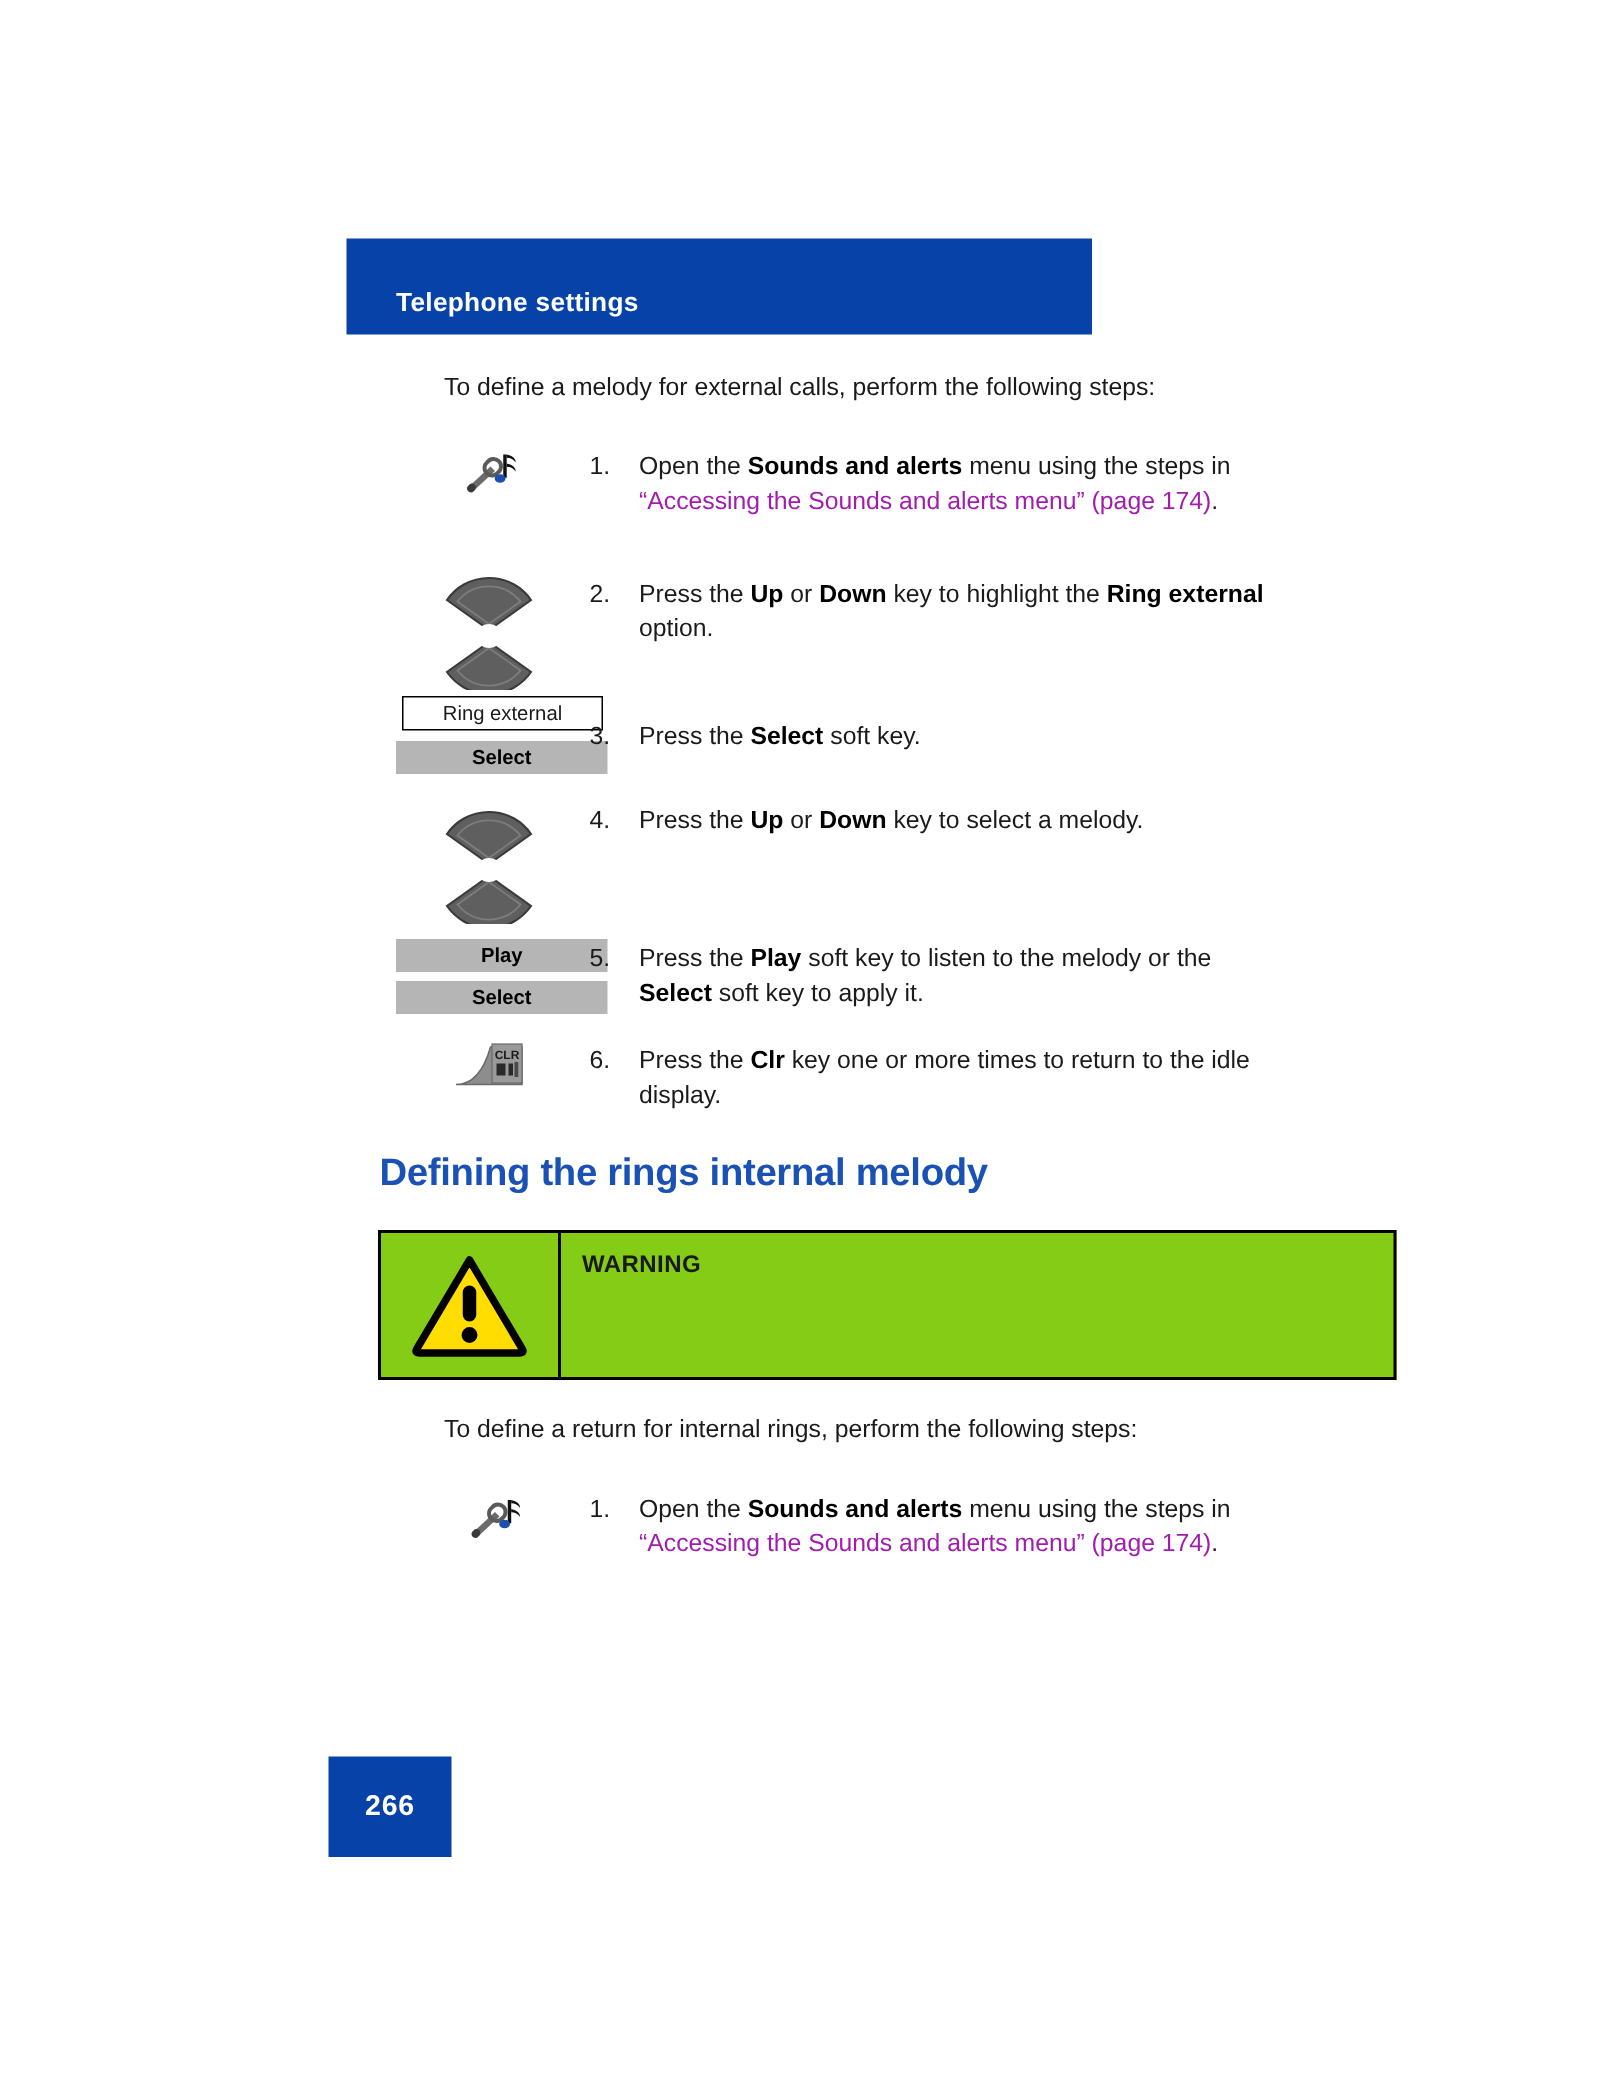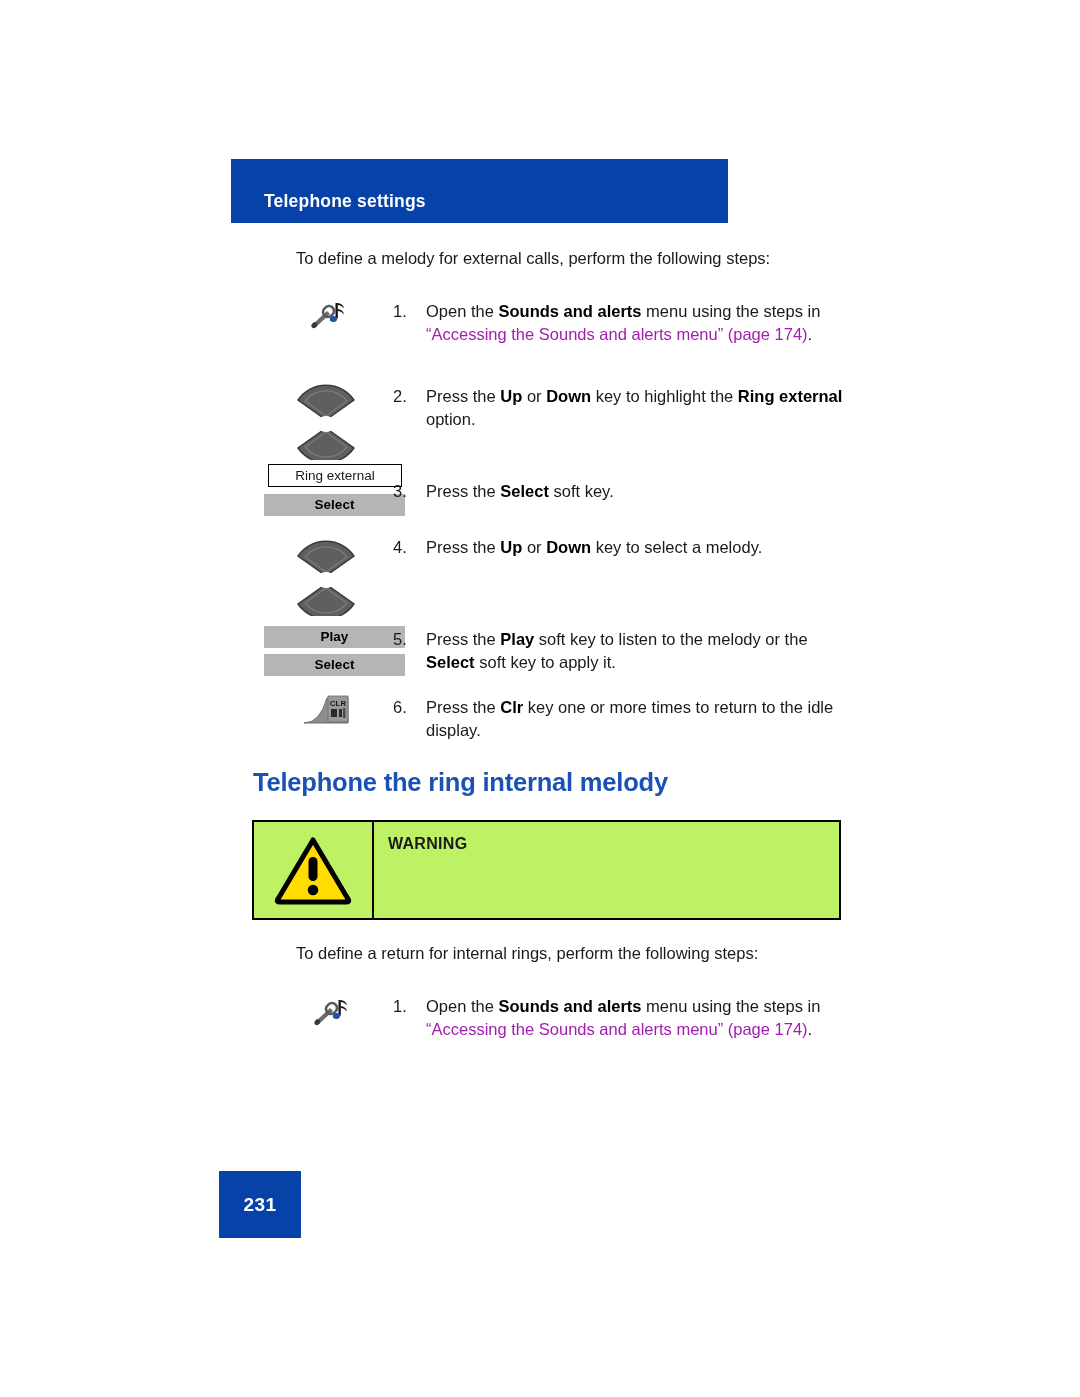--- a/index.html
+++ b/index.html
@@ -124,25 +124,25 @@
     color: #1A51B5;
     letter-spacing: -0.2px;
     white-space: nowrap;
   }
 
   
   .warning-box {
     position: absolute;
     left: 252px;
     top: 820px;
-    width: 589px;
+    width: 679px;
     height: 100px;
     box-sizing: border-box;
     border: 2px solid #000000;
-    background: #bef264;
+    background: #84cc16;
     display: flex;
   }
   .warning-icon-cell {
     width: 118px;
     border-right: 2px solid #000000;
     display: flex;
     align-items: center;
     justify-content: center;
     flex: none;
   }
@@ -263,21 +263,21 @@
         <rect x="31" y="17" width="6" height="8" fill="#2a2a2a"></rect>
         <rect x="39" y="17" width="3" height="8" fill="#2a2a2a"></rect>
         <rect x="43" y="16" width="2.5" height="10" fill="#4a4a4a"></rect>
       </g>
     </svg>
   </div>
   <div class="step-num">6.</div>
   <div class="step-body">Press the <span class="kw">Clr</span> key one or more times to return to the idle display.</div>
 </div>
 
-<div class="section-heading">Telephone the ring internal melody</div>
+<div class="section-heading">Defining the rings internal melody</div>
 
 <div class="warning-box">
   <div class="warning-icon-cell">
     <svg width="78" height="70" viewBox="0 0 78 70" xmlns="http://www.w3.org/2000/svg">
       <path d="M39 5 L74 64 Q76 67 72 67 L6 67 Q2 67 4 64 Z" fill="#FFDD00" stroke="#000000" stroke-width="5" stroke-linejoin="round"></path>
       <rect x="34.5" y="22" width="9" height="24" rx="4.5" fill="#000000"></rect>
       <circle cx="39" cy="55" r="5.3" fill="#000000"></circle>
     </svg>
   </div>
   <div class="warning-text-cell">
@@ -298,13 +298,13 @@
         <path d="M30.8 3 q6 1.2 6 5.4 q-2.2 -3.2 -6 -3.3 Z" fill="#111111"></path>
         <path d="M30.8 9 q6 1.2 6 5.4 q-2.2 -3.2 -6 -3.3 Z" fill="#111111"></path>
         <ellipse cx="26.4" cy="19" rx="3.6" ry="2.9" fill="#1c4fb0"></ellipse>
       </g>
     </svg>
   </div>
   <div class="step-num">1.</div>
   <div class="step-body">Open the <span class="kw">Sounds and alerts</span> menu using the steps in <span class="lnk">“Accessing the Sounds and alerts menu” (page 174)</span>.</div>
 </div>
 
-<div class="page-number-box">231</div>
+<div class="page-number-box">266</div>
 
 </body></html>

